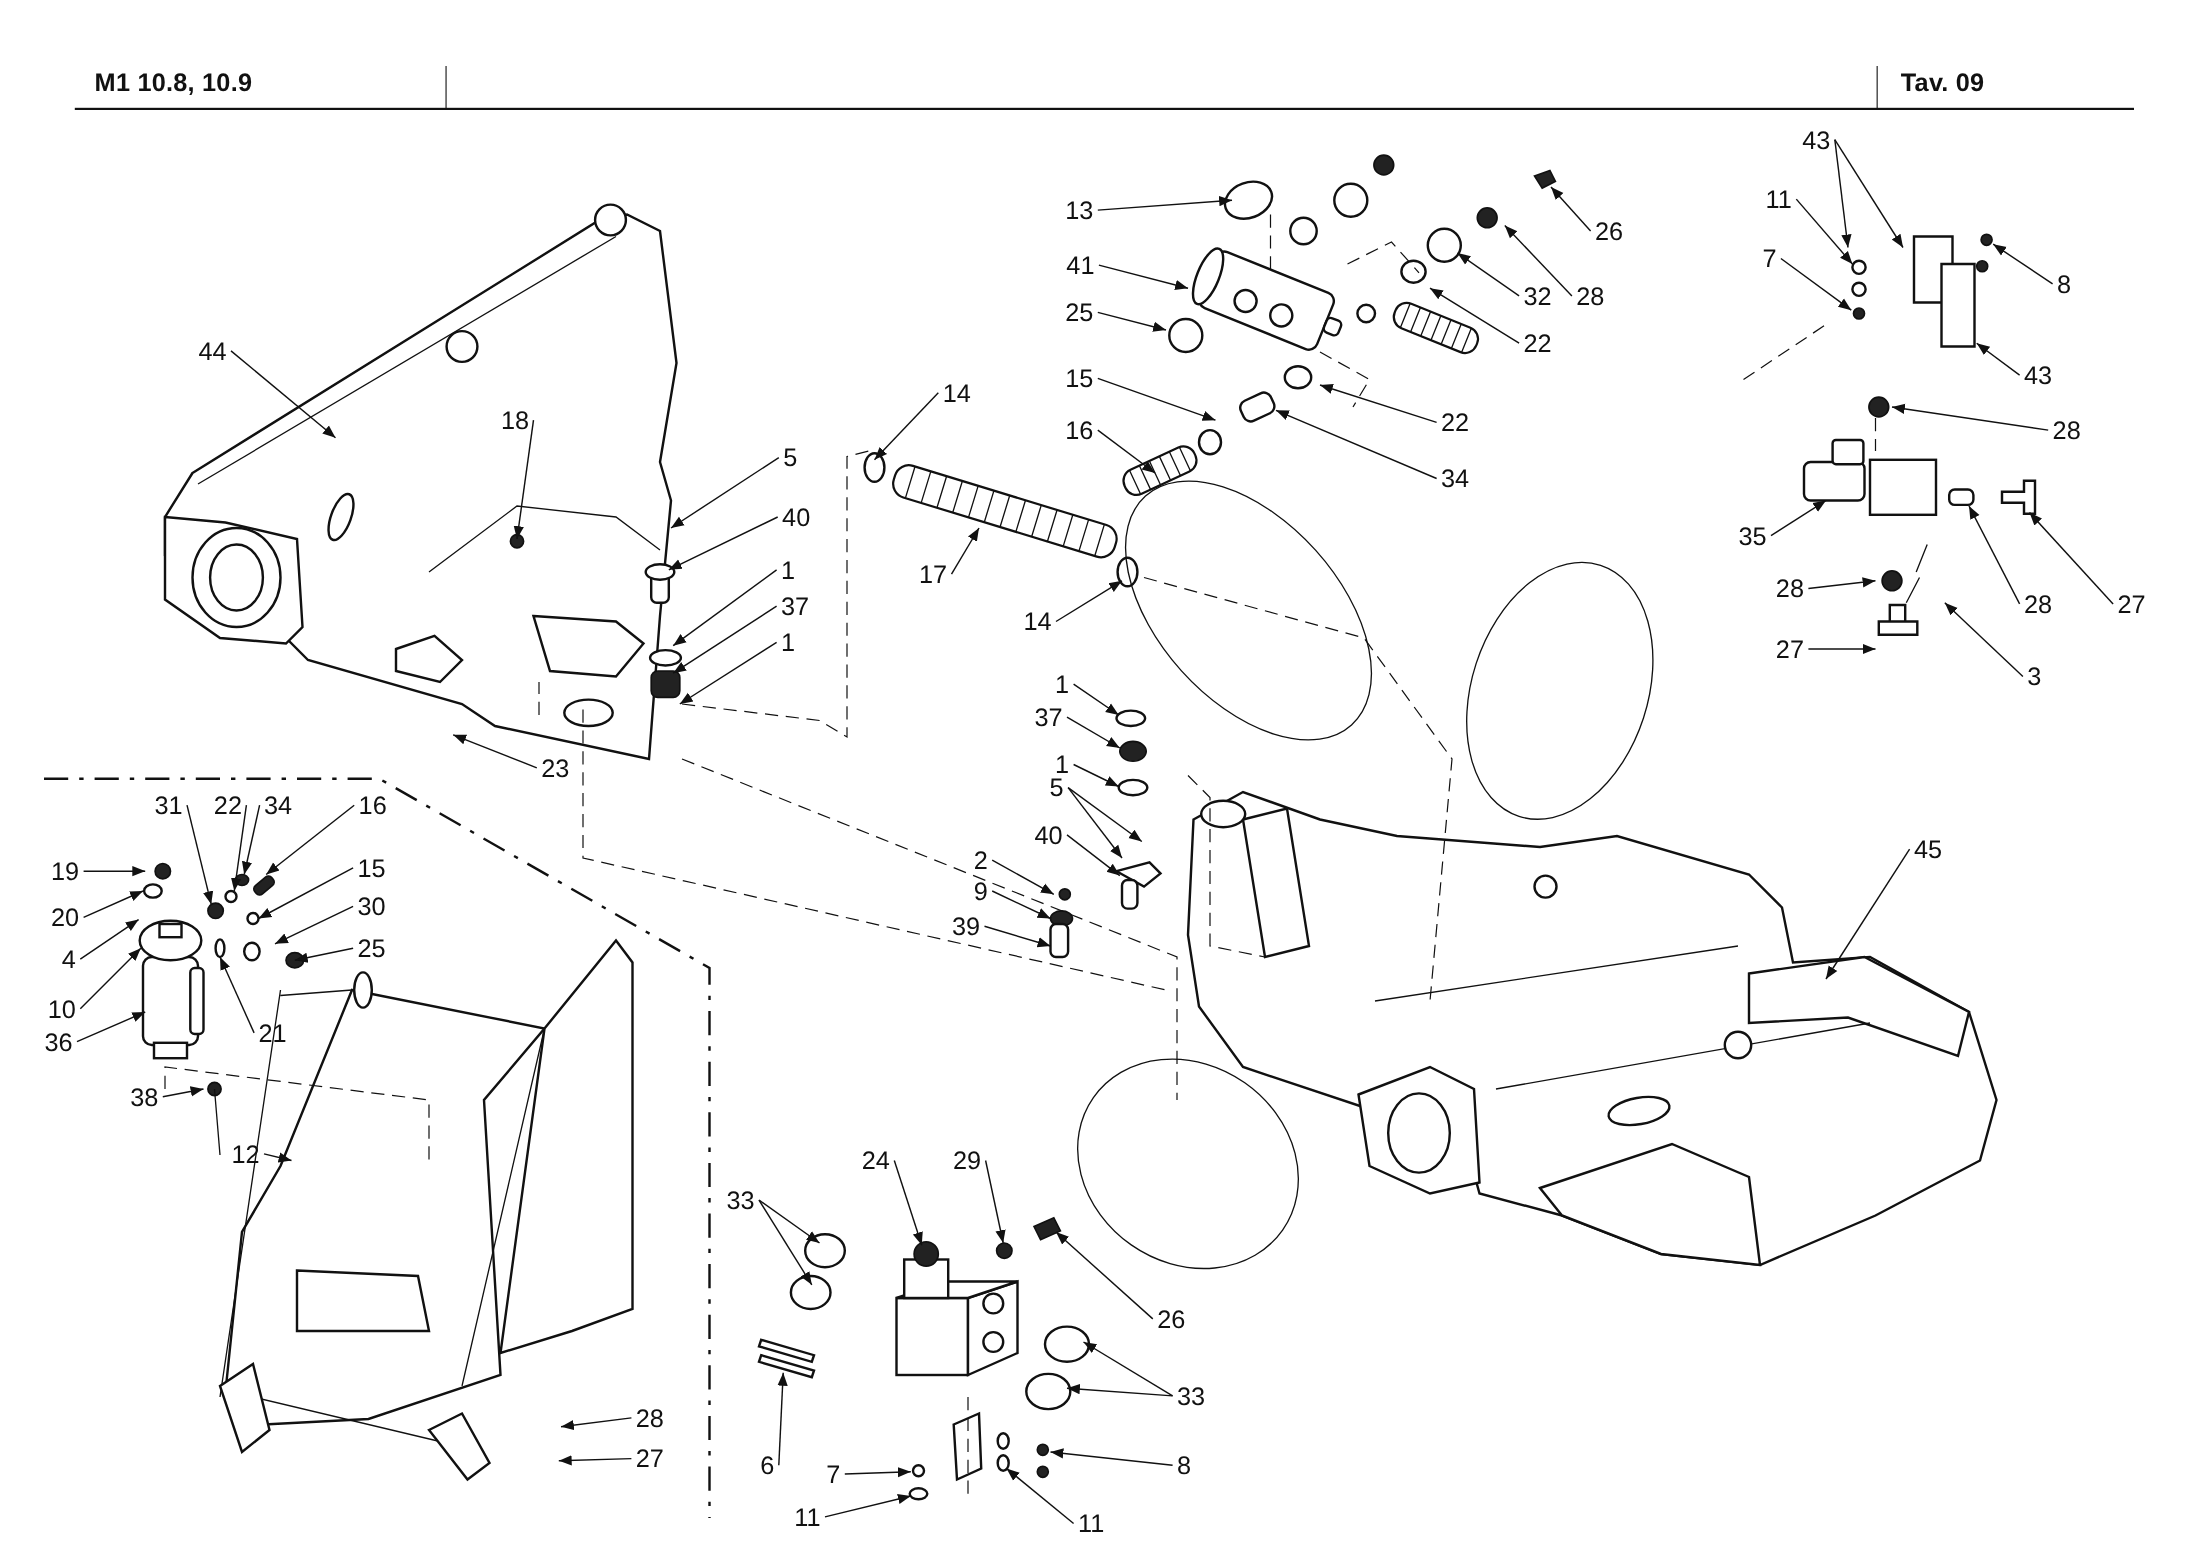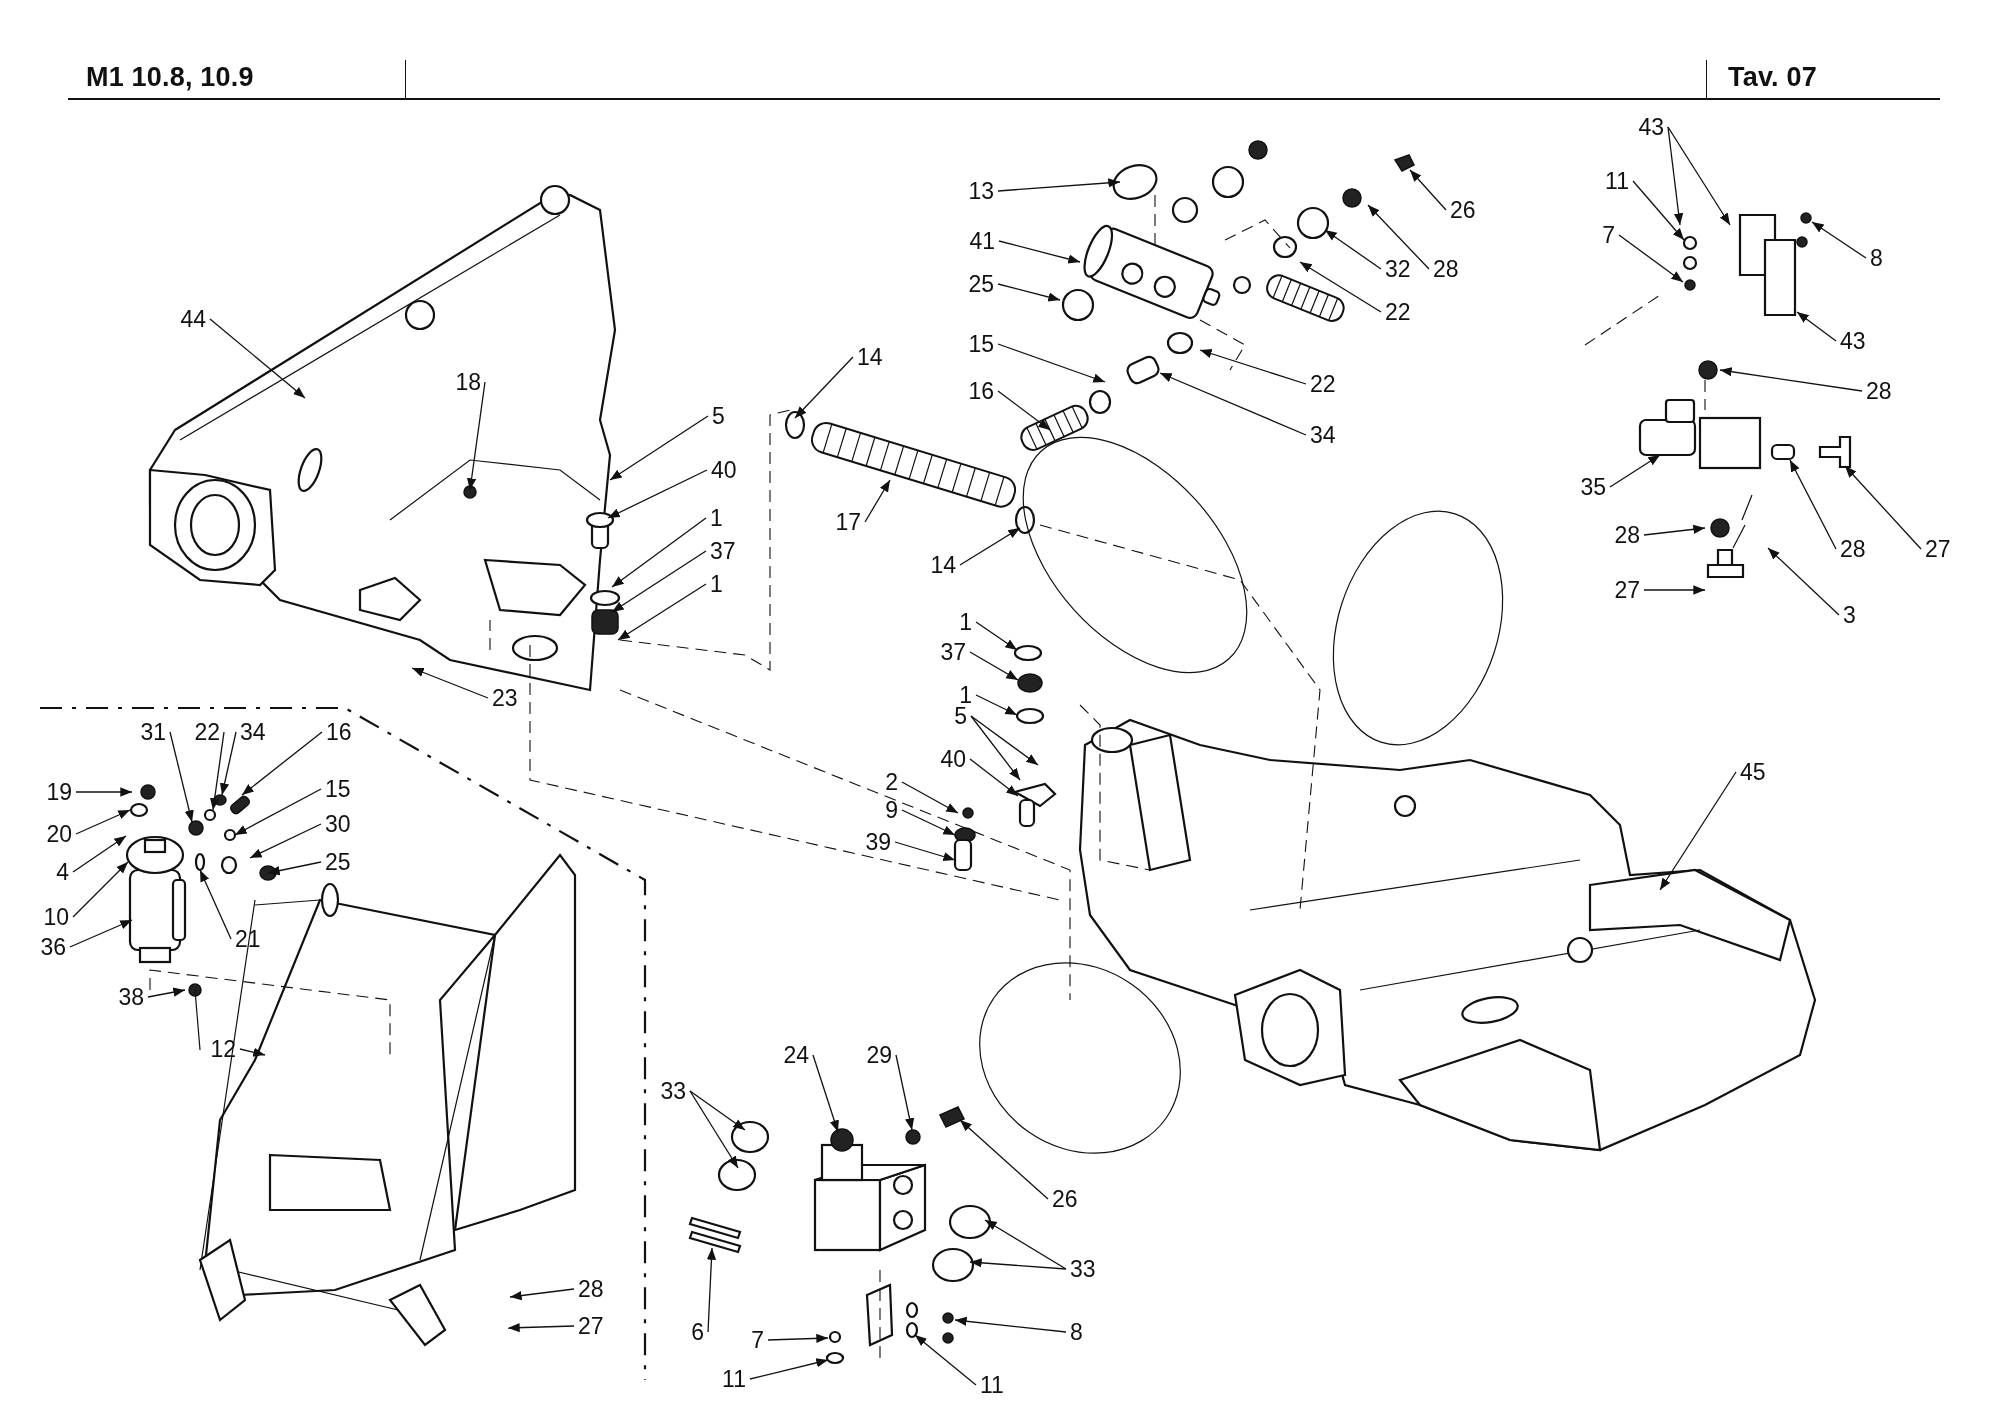--- a/index.html
+++ b/index.html
@@ -1,38 +1,38 @@
 <!DOCTYPE html>
 <html><head>
 <meta charset="utf-8">
 <style>
   html, body { margin: 0; padding: 0; background: #ffffff; }
   body { width: 2000px; height: 1414px; position: relative; overflow: hidden;
          font-family: "Liberation Sans", sans-serif; color: #111; }
   .header { position: absolute; left: 68px; top: 60px; width: 1872px; height: 40px; }
   .header .rule { position: absolute; left: 0; right: 0; bottom: 0; height: 2px; background: #111; }
   .header .vsep { position: absolute; top: 0; bottom: 0; width: 1px; background: #111; }
-  .header .cell { position: absolute; top: 2px; font-size: 27px; font-weight: bold; letter-spacing: 0.2px; }
+  .header .cell { position: absolute; top: 2px; font-size: 23px; font-weight: bold; letter-spacing: 0.2px; }
   #diagram { position: absolute; left: 0; top: 0; }
   .lbl { font-family: "Liberation Sans", sans-serif; font-size: 23px; fill: #111; }
   .part { fill: #fff; stroke: #111; stroke-width: 2.2; }
   .thin { fill: none; stroke: #111; stroke-width: 1.2; }
   .dash { fill: none; stroke: #111; stroke-width: 1.1; stroke-dasharray: 12 7; }
   .dashbig { fill: none; stroke: #111; stroke-width: 2.2; stroke-dasharray: 22 10 4 10; }
   .dark { fill: #222; stroke: #111; stroke-width: 1.5; }
   .hose { fill: #fff; stroke: #111; stroke-width: 2; }
 </style>
 </head>
 <body>
 
 <div class="header">
   <span class="cell" style="left:18px">M1 10.8, 10.9</span>
   <span class="vsep" style="left:337px"></span>
   <span class="vsep" style="left:1638px"></span>
-  <span class="cell" style="left:1660px">Tav.  07</span>
+  <span class="cell" style="left:1660px">Tav.  09</span>
   <span class="rule"></span>
 </div>
 
 <svg id="diagram" width="2000" height="1414" viewBox="0 0 2000 1414">
   <defs>
     <marker id="arrow" viewBox="0 0 10 10" refX="10" refY="5" markerWidth="9" markerHeight="9" orient="auto-start-reverse">
       <path d="M0,1 L10,5 L0,9 z" fill="#111"></path>
     </marker>
   </defs>
 

